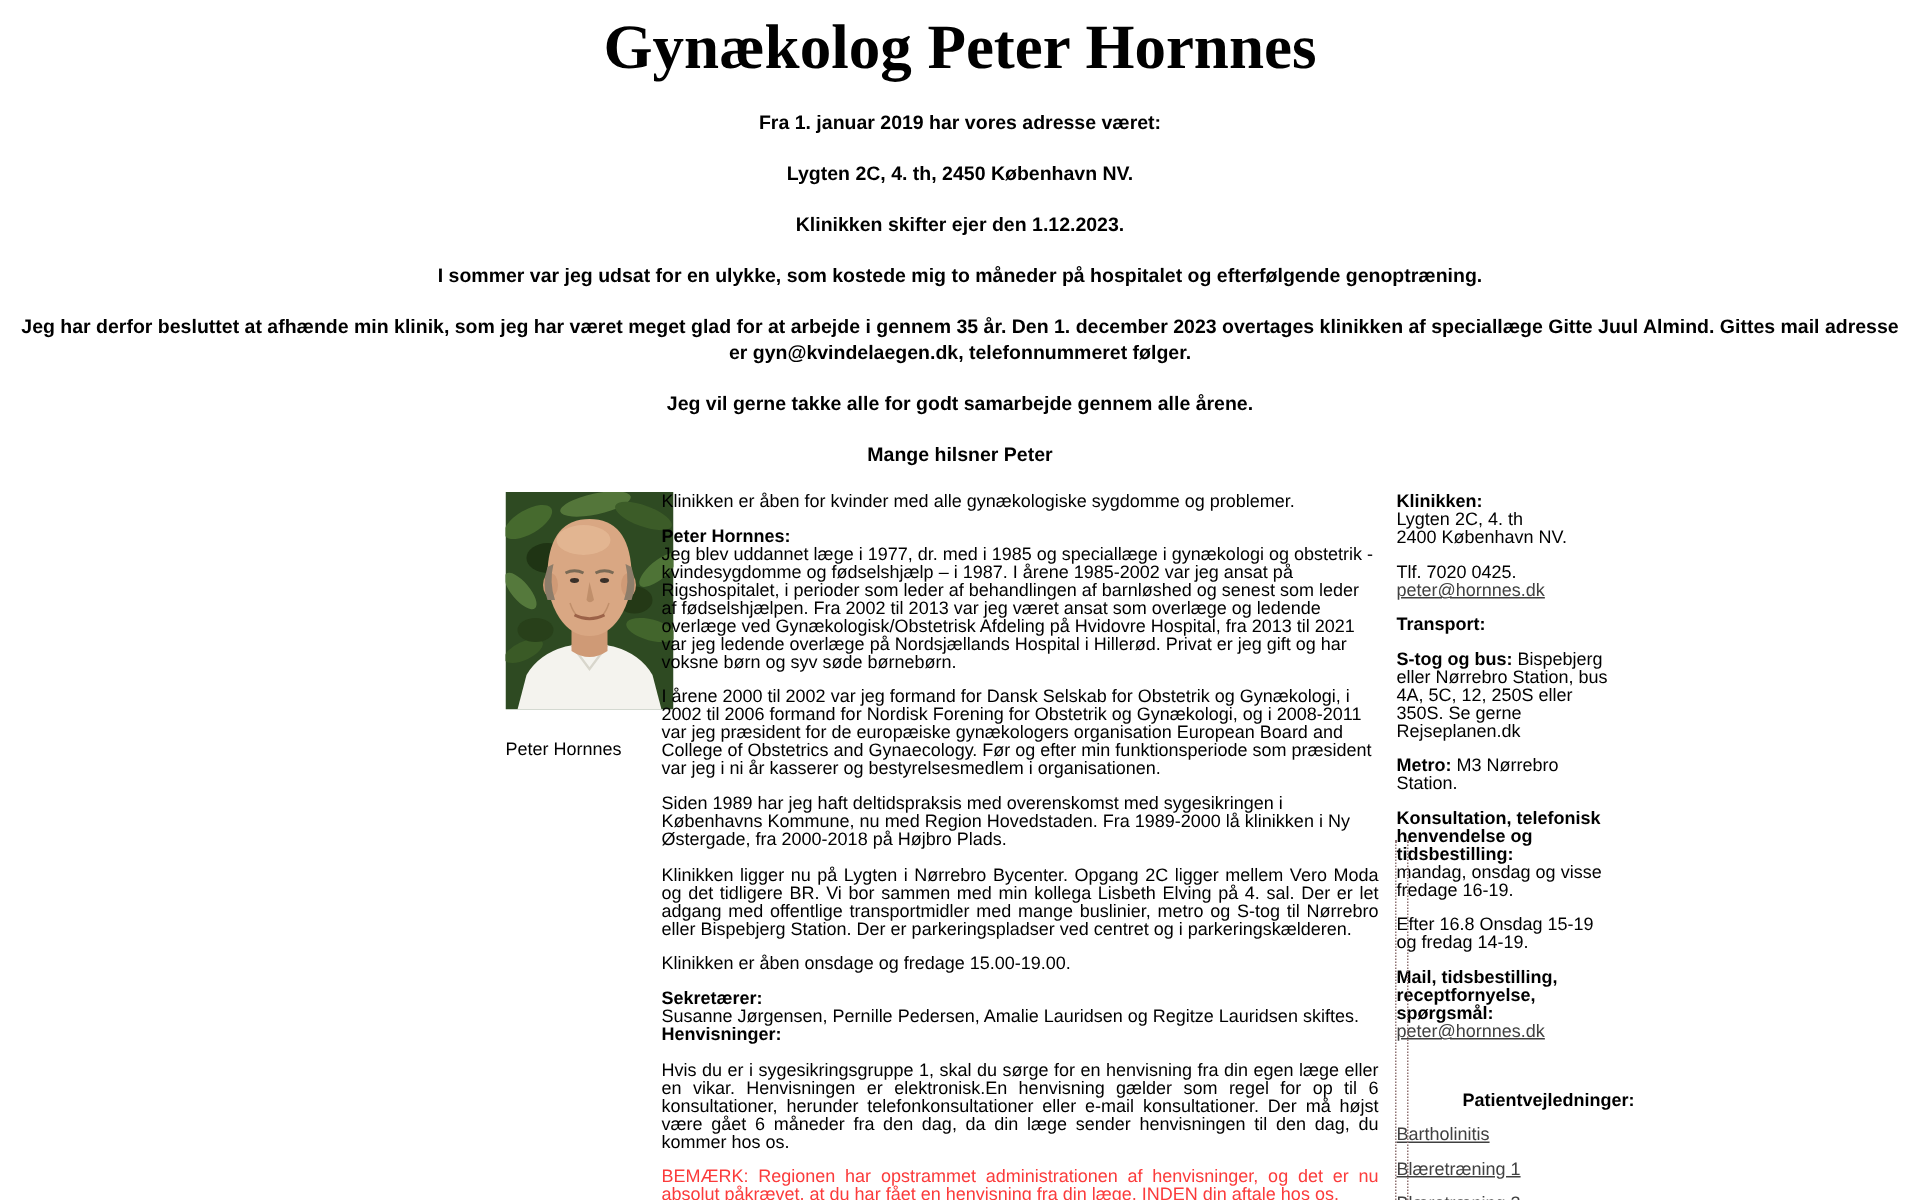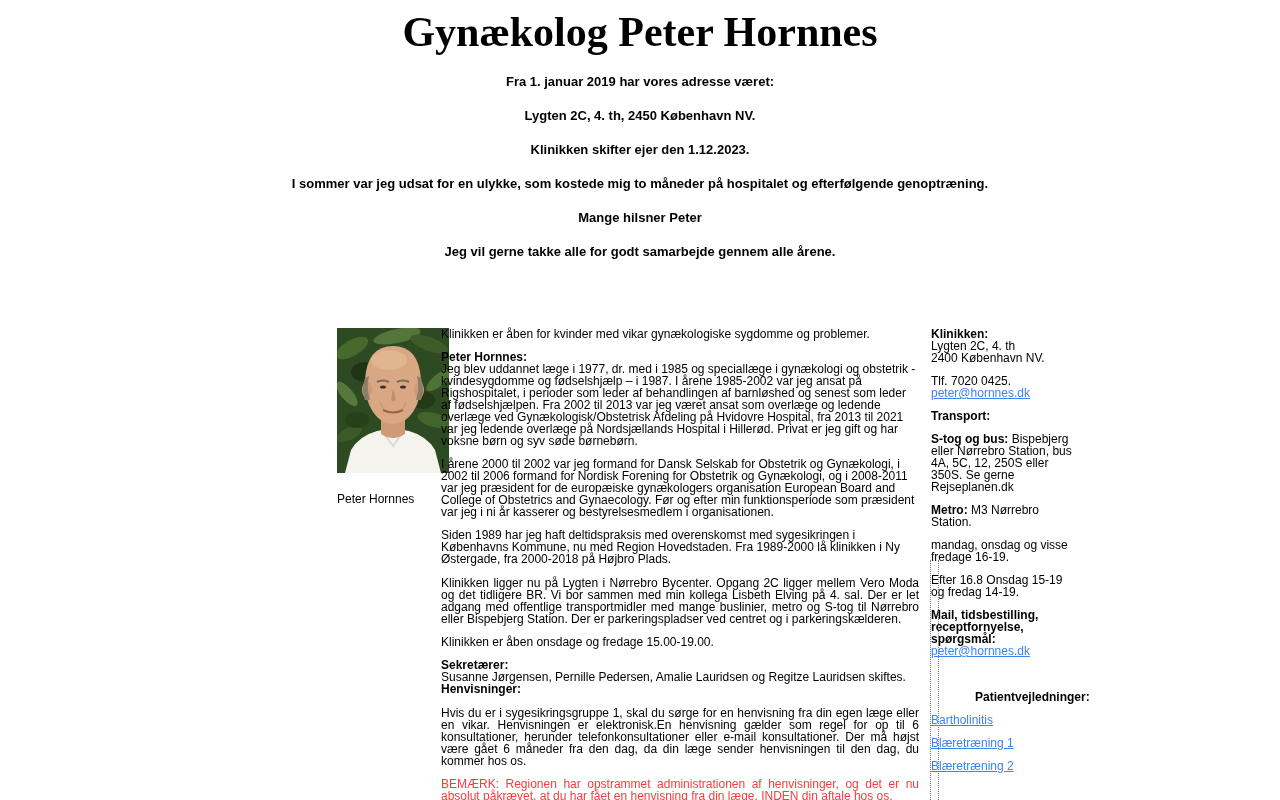--- a/index.html
+++ b/index.html
@@ -52,21 +52,21 @@
     width: 142px;
     margin-left: 12px;
     font-size: 12px;
     line-height: 12px;
     flex: 0 0 auto;
   }
   .mid-col p, .side-col p { margin: 0 0 11px 0; }
   .blk { display: block; }
   .just { text-align: justify; margin-top: 12px; }
   .warning { color: #fb3b3b; }
-  a.plain-link { color: #3b82f6; text-decoration: underline; cursor: pointer; }
+  a.plain-link { color: #404040; text-decoration: underline; cursor: pointer; }
   .side-col .pv { margin-top: 34px; padding-left: 44px; }
   .dotline {
     position: absolute;
     top: 560px;
     height: 240px;
     width: 0;
     border-left: 1px dotted #8f7272;
   }
   .dotline-1 { left: 930px; }
   .dotline-2 { left: 938px; }
@@ -75,22 +75,23 @@
 <body>
 
 <div class="page">
 
   <h1 class="title">Gynækolog Peter Hornnes</h1>
 
   <p class="intro">Fra 1. januar 2019 har vores adresse været:</p>
   <p class="intro">Lygten 2C, 4. th, 2450 København NV.</p>
   <p class="intro">Klinikken skifter ejer den 1.12.2023.</p>
   <p class="intro">I sommer var jeg udsat for en ulykke, som kostede mig to måneder på hospitalet og efterfølgende genoptræning.</p>
+  <p class="intro">Jeg har derfor besluttet at afhænde min klinik, som jeg har været meget glad for at arbejde i gennem 35 år. Den 1. december 2023 overtages klinikken af speciallæge Gitte Juul Almind. Gittes mail adresse er gyn@kvindelaegen.dk, telefonnummeret følger.</p>
+  <p class="intro">Jeg vil gerne takke alle for godt samarbejde gennem alle årene.</p>
   <p class="intro">Mange hilsner Peter</p>
-  <p class="intro">Jeg vil gerne takke alle for godt samarbejde gennem alle årene.</p>
 
   <div class="content">
 
     <div class="photo-col">
       <svg viewBox="0 0 112 145" aria-hidden="true">
         <rect width="112" height="145" fill="#2e4a22"></rect>
         <ellipse cx="60" cy="8" rx="24" ry="7" fill="#54763a" transform="rotate(-12 60 8)"></ellipse>
         <ellipse cx="15" cy="20" rx="18" ry="8" fill="#466a2e" transform="rotate(-30 15 20)"></ellipse>
         <ellipse cx="92" cy="16" rx="20" ry="7" fill="#3c5c28" transform="rotate(20 92 16)"></ellipse>
         <ellipse cx="102" cy="52" rx="16" ry="6" fill="#4e7336" transform="rotate(-40 102 52)"></ellipse>
@@ -115,21 +116,21 @@
         <ellipse cx="66" cy="59" rx="3" ry="1.6" fill="#3a3028"></ellipse>
         <path d="M56 60 L54 72 Q56 75 59 72 Z" fill="#c08f6b"></path>
         <path d="M43 74 Q45 80 48 83" stroke="#c08f6b" stroke-width="1" fill="none"></path>
         <path d="M69 74 Q67 80 64 83" stroke="#c08f6b" stroke-width="1" fill="none"></path>
         <path d="M46 82 Q56 87 66 82" stroke="#9c6248" stroke-width="2" fill="none"></path>
       </svg>
       <p class="caption">Peter Hornnes</p>
     </div>
 
     <div class="mid-col">
-      <p>Klinikken er åben for kvinder med vikar gynækologiske sygdomme og problemer.</p>
+      <p>Klinikken er åben for kvinder med alle gynækologiske sygdomme og problemer.</p>
       <p>
         <strong class="blk">Peter Hornnes:</strong>
         <span>Jeg blev uddannet læge i 1977, dr. med i 1985 og speciallæge i gynækologi og obstetrik - kvindesygdomme og fødselshjælp – i 1987. I årene 1985-2002 var jeg ansat på Rigshospitalet, i perioder som leder af behandlingen af barnløshed og senest som leder af fødselshjælpen. Fra 2002 til 2013 var jeg været ansat som overlæge og ledende overlæge ved Gynækologisk/Obstetrisk Afdeling på Hvidovre Hospital, fra 2013 til 2021 var jeg ledende overlæge på Nordsjællands Hospital i Hillerød. Privat er jeg gift og har voksne børn og syv søde børnebørn.</span>
       </p>
       <p>I årene 2000 til 2002 var jeg formand for Dansk Selskab for Obstetrik og Gynækologi, i 2002 til 2006 formand for Nordisk Forening for Obstetrik og Gynækologi, og i 2008-2011 var jeg præsident for de europæiske gynækologers organisation European Board and College of Obstetrics and Gynaecology. Før og efter min funktionsperiode som præsident var jeg i ni år kasserer og bestyrelsesmedlem i organisationen.</p>
       <p>
         <span class="blk">Siden 1989 har jeg haft deltidspraksis med overenskomst med sygesikringen i Københavns Kommune, nu med Region Hovedstaden. Fra 1989-2000 lå klinikken i Ny Østergade, fra 2000-2018 på Højbro Plads.</span>
         <span class="blk just">Klinikken ligger nu på Lygten i Nørrebro Bycenter. Opgang 2C ligger mellem Vero Moda og det tidligere BR. Vi bor sammen med min kollega Lisbeth Elving på 4. sal. Der er let adgang med offentlige transportmidler med mange buslinier, metro og S-tog til Nørrebro eller Bispebjerg Station. Der er parkeringspladser ved centret og i parkeringskælderen.</span>
       </p>
       <p>Klinikken er åben onsdage og fredage 15.00-19.00.</p>
@@ -157,20 +158,21 @@
       </p>
       <p>
         <strong>S-tog og bus:</strong>
         <span>Bispebjerg eller Nørrebro Station, bus 4A, 5C, 12, 250S eller 350S. Se gerne Rejseplanen.dk</span>
       </p>
       <p>
         <strong>Metro:</strong>
         <span>M3 Nørrebro Station.</span>
       </p>
       <p>
+        <strong class="blk">Konsultation, telefonisk henvendelse og tidsbestilling:</strong>
         <span class="blk">mandag, onsdag og visse fredage 16-19.</span>
       </p>
       <p>Efter 16.8 Onsdag 15-19 og fredag 14-19.</p>
       <p>
         <strong class="blk">Mail, tidsbestilling, receptfornyelse, spørgsmål:</strong>
         <a class="plain-link" href="#">peter@hornnes.dk</a>
       </p>
       <p class="pv">
         <strong>Patientvejledninger:</strong>
       </p>

